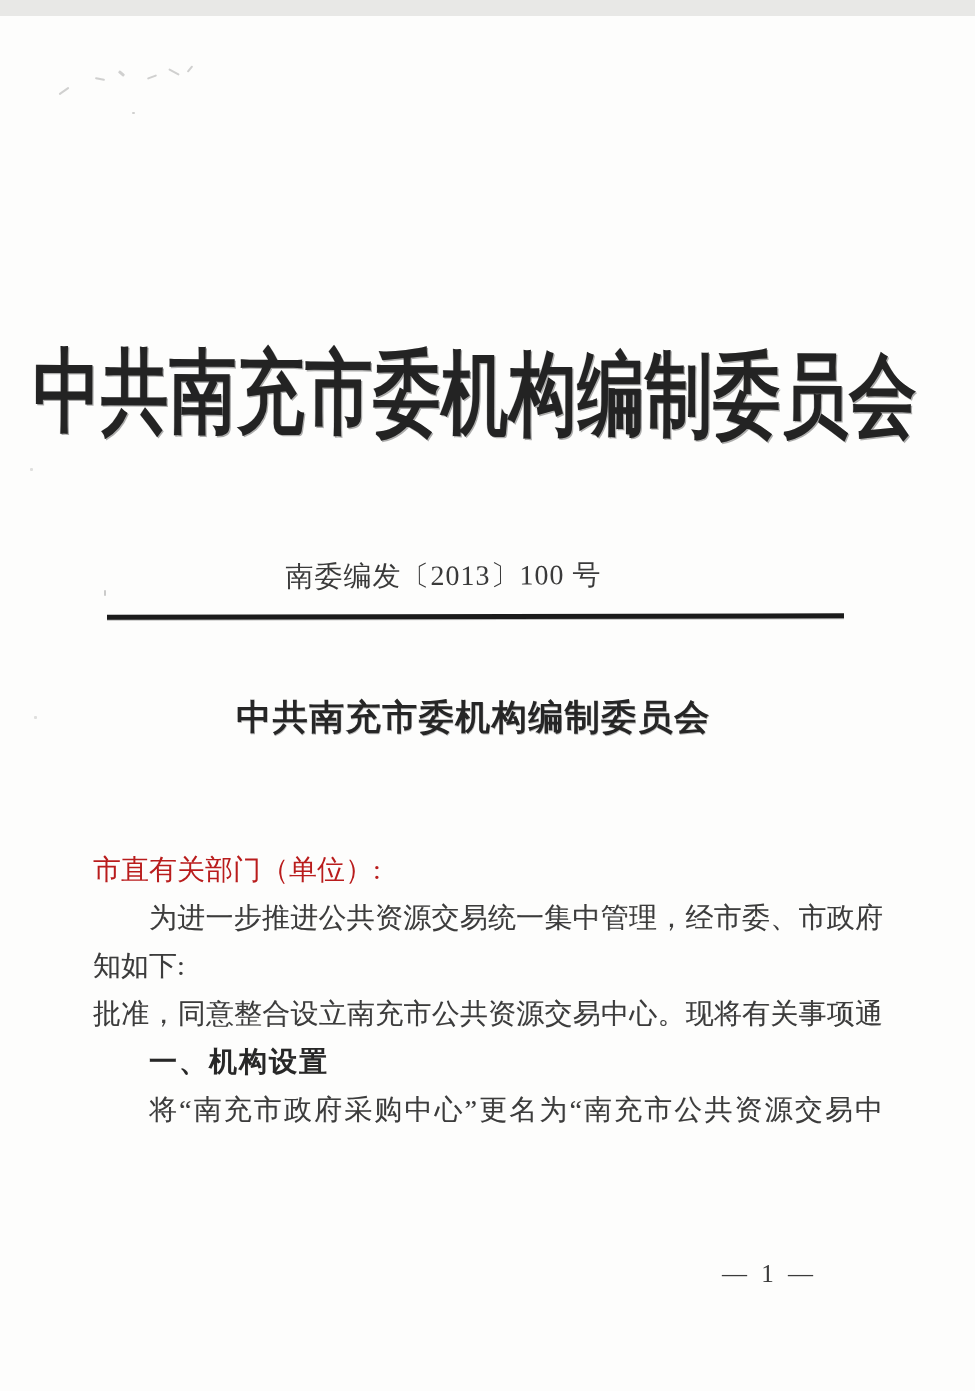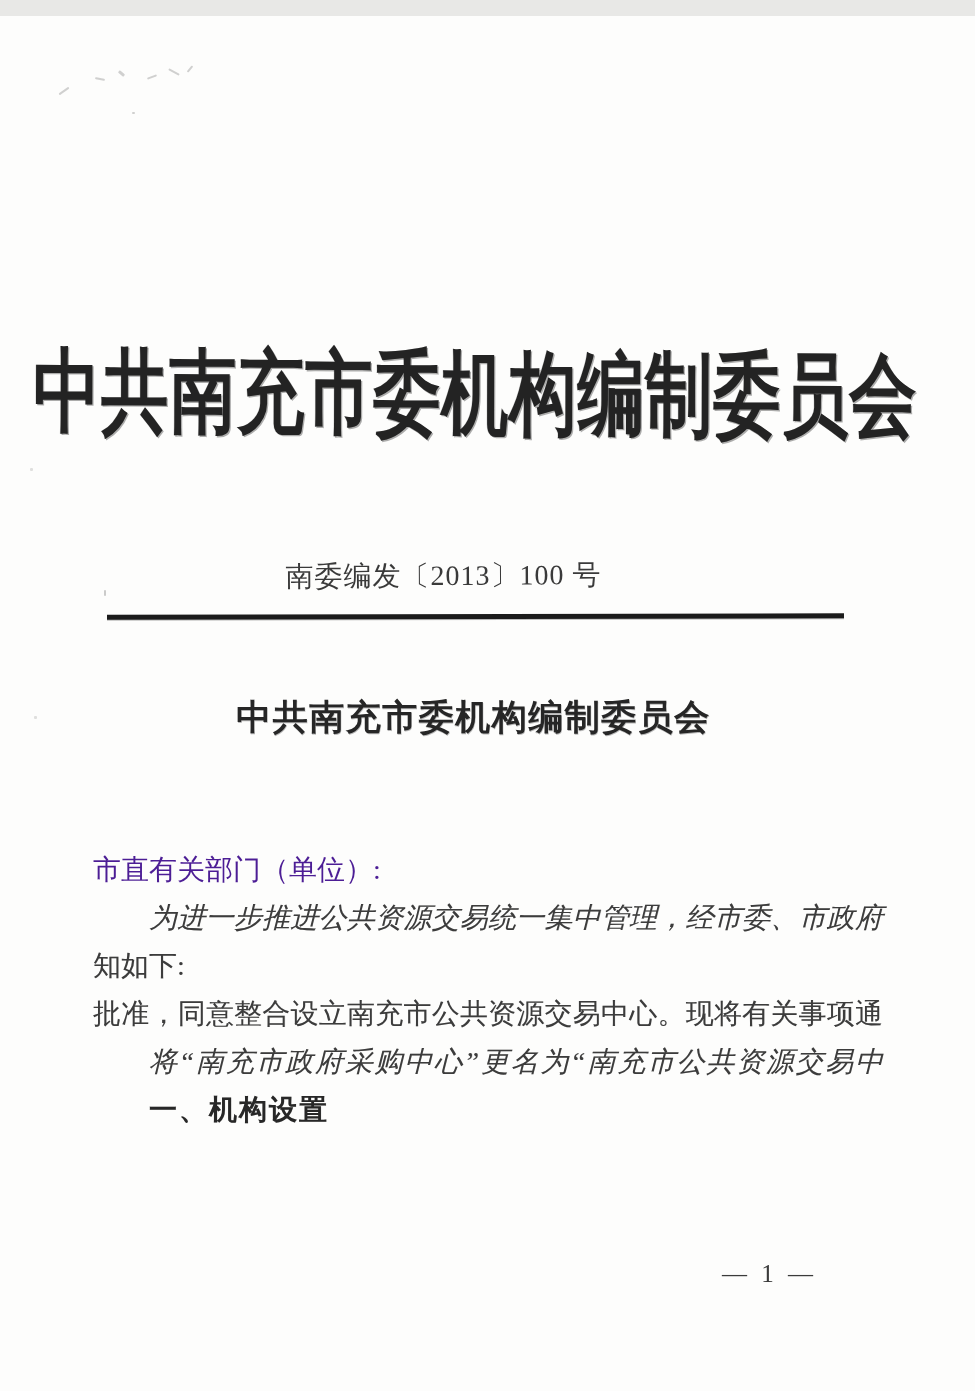--- a/index.html
+++ b/index.html
@@ -89,23 +89,23 @@
   .body-text {
     position: absolute;
     left: 93px; top: 830px;
     width: 790px;
     font-size: 28px;
     line-height: 48px;
     color: #3c3c3c;
     text-shadow: 0.3px 0.3px 0 rgba(40,40,40,0.25);
   }
   .line { white-space: nowrap; }
-  .indent { text-indent: 2em; font-style: italic; }
+  .indent { text-indent: 2em; }
   .fill { text-align: justify; text-align-last: justify; }
-  .faded { color: #4c1d95; text-shadow: none; }
+  .faded { color: #b91c1c; text-shadow: none; }
   .heading {
     font-family: "Liberation Sans", "DejaVu Sans", sans-serif;
     font-weight: bold;
     color: #272727;
     text-indent: 2em;
     letter-spacing: 2px;
   }
 
   
   .page-number {
@@ -141,19 +141,19 @@
 
   <div class="notice-title">
     <div>中共南充市委机构编制委员会</div>
   </div>
 
   <div class="body-text">
     <div class="line faded">市直有关部门（单位）:</div>
     <div class="line indent fill">为进一步推进公共资源交易统一集中管理，经市委、市政府</div>
     <div class="line">知如下:</div>
     <div class="line fill">批准，同意整合设立南充市公共资源交易中心。现将有关事项通</div>
+    <div class="line heading">一、机构设置</div>
     <div class="line indent fill">将“南充市政府采购中心”更名为“南充市公共资源交易中</div>
-    <div class="line heading">一、机构设置</div>
   </div>
 
   <div class="page-number">— 1 —</div>
 
 </div>
 
 </body></html>

